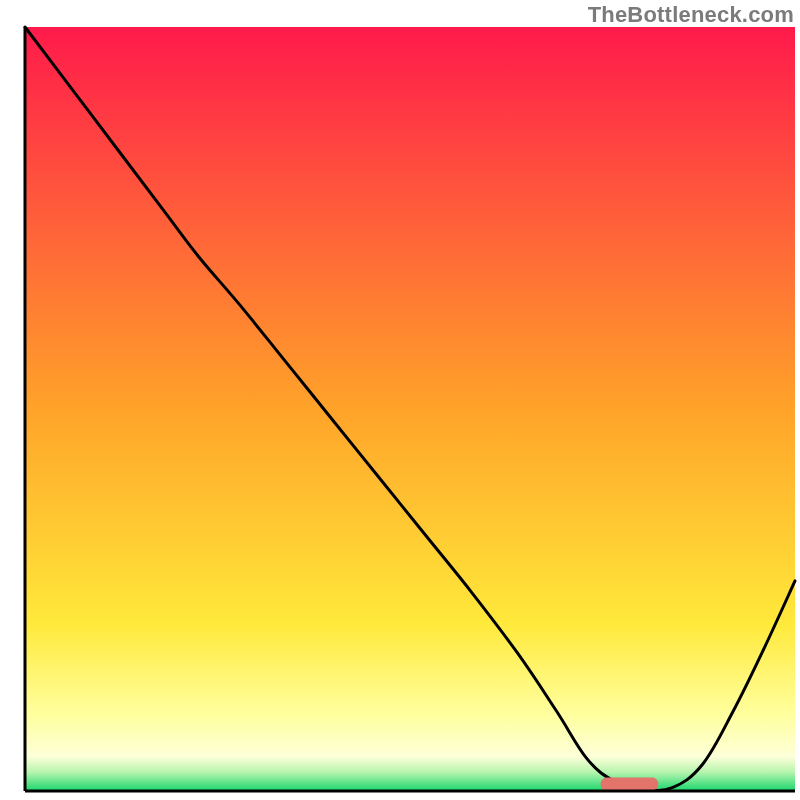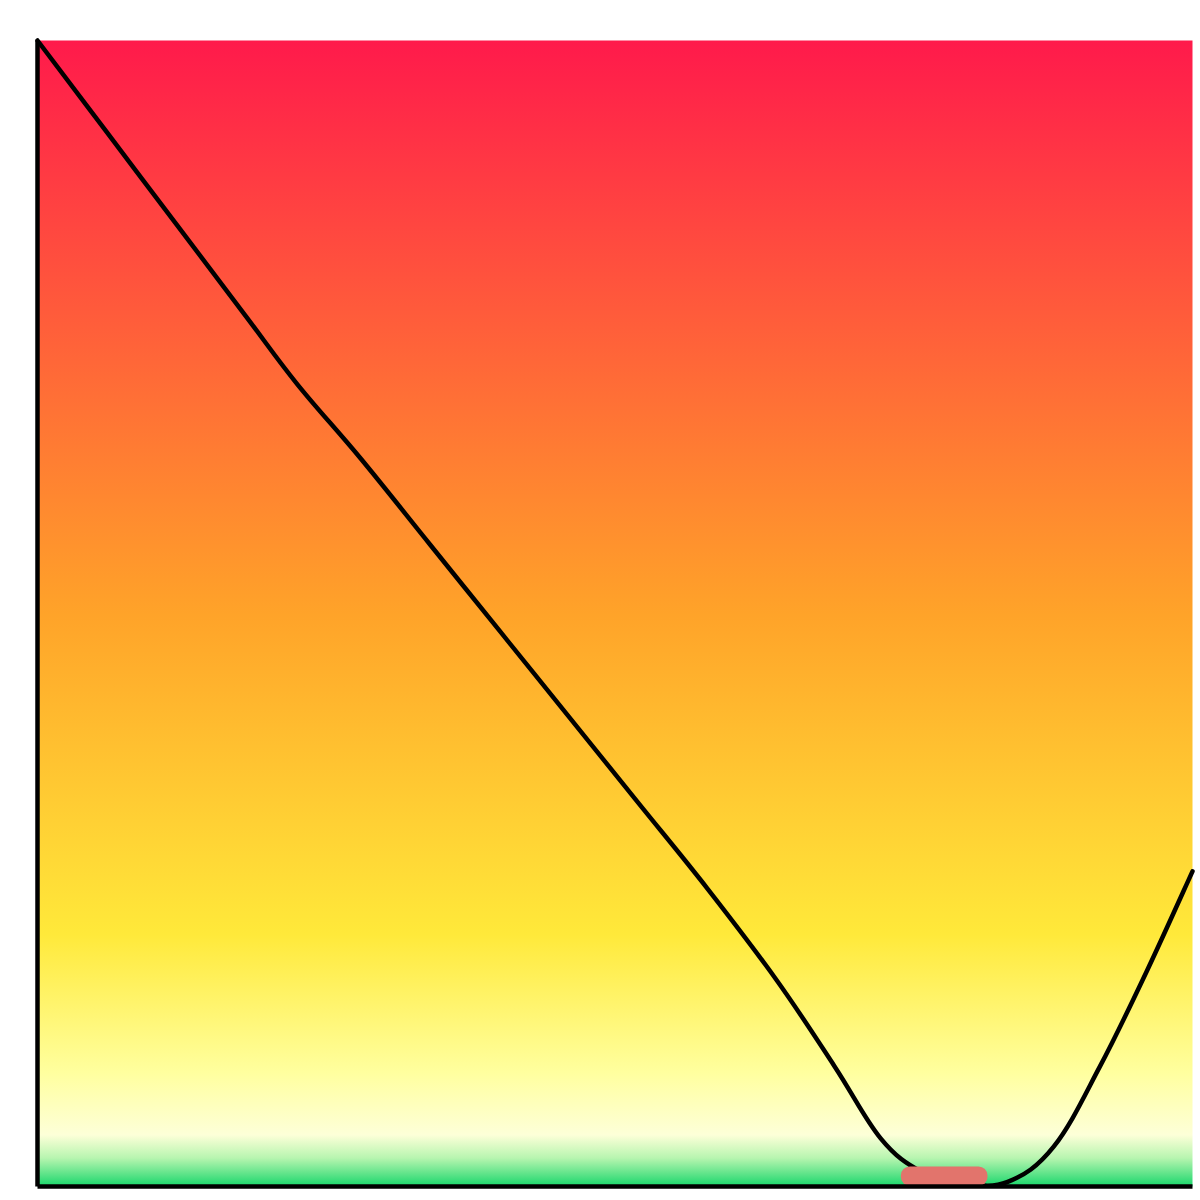--- a/index.html
+++ b/index.html
@@ -30,20 +30,21 @@
     top: 0;
     width: 800px;
     height: 800px;
   }
 </style>
 </head>
 <body>
 
 <div class="container">
 
+  <div class="watermark">TheBottleneck.com</div>
 
   <svg class="plot" viewBox="0 0 800 800">
     <defs>
       <linearGradient id="bg-grad" x1="0" y1="0" x2="0" y2="1">
       <stop offset="0%" stop-color="#ff1a4b"></stop>
           <stop offset="50%" stop-color="#ffa329"></stop>
           <stop offset="78%" stop-color="#ffe93a"></stop>
           <stop offset="90%" stop-color="#ffff9e"></stop>
           <stop offset="95.5%" stop-color="#fdffd8"></stop>
           <stop offset="97.5%" stop-color="#b8f5b0"></stop>

